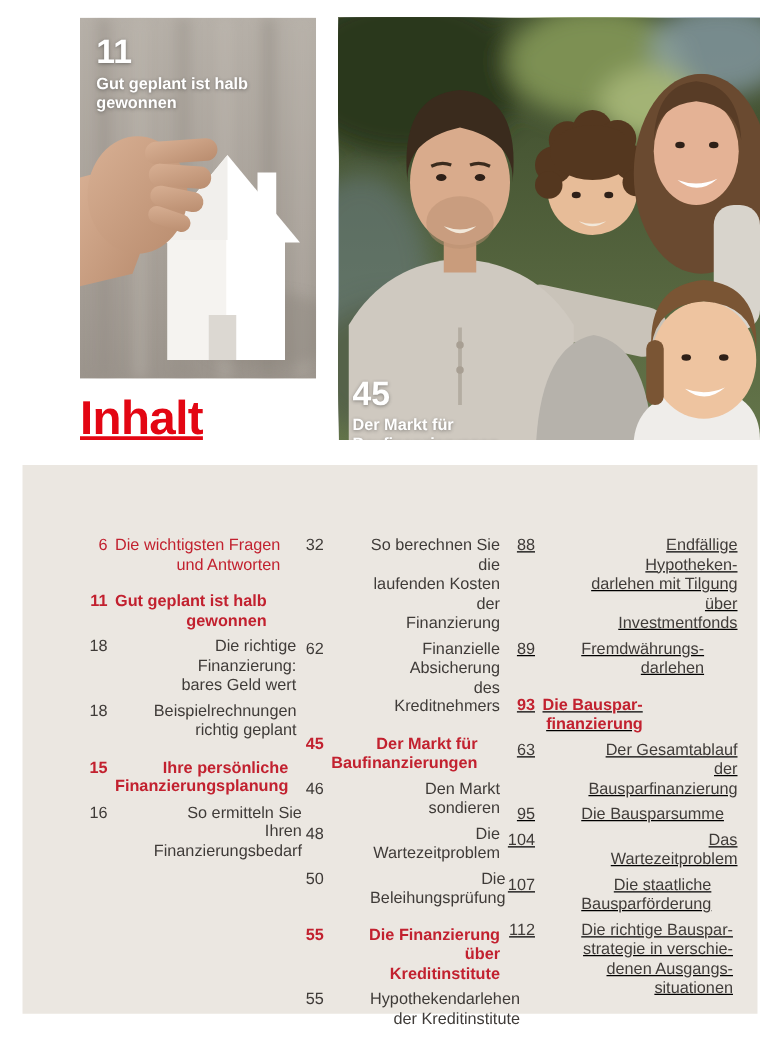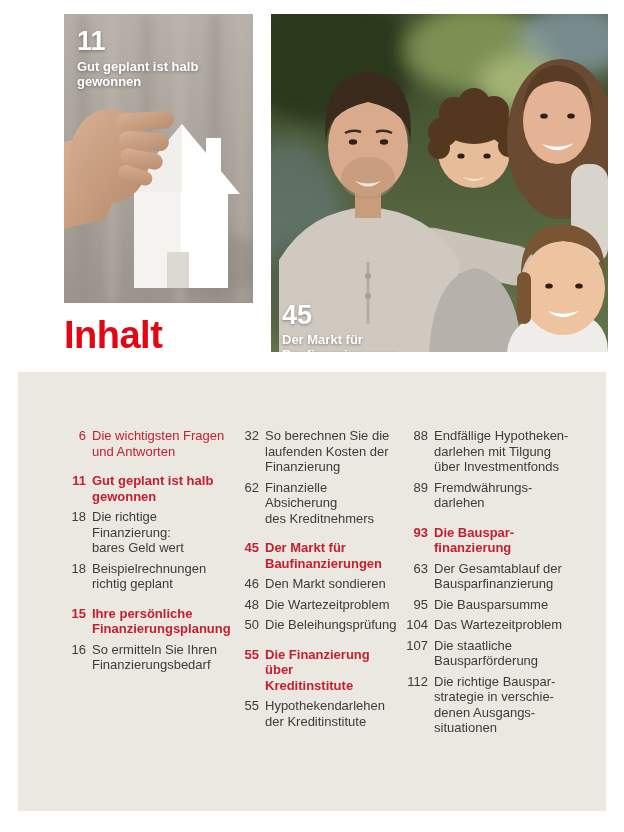--- a/index.html
+++ b/index.html
@@ -22,26 +22,26 @@
     position:absolute;left:64px;top:316px;font-size:38px;font-weight:bold;
     letter-spacing:-0.5px;line-height:1;
   }
   .toc-panel{
     position:absolute;left:18px;top:372px;width:588px;height:439px;
     box-sizing:border-box;padding:56px 0 0 46px;display:flex;
   }
   .toc-col{flex:none;font-size:13px;line-height:15.5px;}
   .toc-col:nth-child(1){width:173px;}
   .toc-col:nth-child(2){width:163px;}
-  .toc-col:nth-child(3){width:190px;}
+  .toc-col:nth-child(3){width:190px;text-decoration:underline;}
   .entry{display:flex;margin-bottom:5px;}
   .entry .num{flex:none;width:22px;text-align:right;margin-right:6px;}
   .toc-col:nth-child(3) .entry .num{width:28px;}
-  .entry .txt{white-space:pre-line;}
-  .entry.plain{color:#3f3b38;}
+  .entry .txt{white-space:pre-line;text-align:right;}
+  .entry.plain{color:#3f3b38;gap:31px;}
   .entry.red{color:#c2212f;}
   .entry.red-bold{color:#c2212f;font-weight:bold;margin-top:14px;}
   .entry:first-child{margin-top:0;}
 </style>
 </head>
 <body>
 
 <div class="hero-img hero-left">
   <svg width="189" height="289" viewBox="0 0 189 289" xmlns="http://www.w3.org/2000/svg">
     <defs>
@@ -165,21 +165,21 @@
       <rect x="246" y="258" width="14" height="52" rx="7" fill="#7a5534"></rect>
       <ellipse cx="278" cy="272" rx="3.8" ry="2.6" fill="#2e2018"></ellipse>
       <ellipse cx="308" cy="272" rx="3.8" ry="2.6" fill="#2e2018"></ellipse>
       <path d="M277,297 Q293,310 309,296 Q293,303 277,297 Z" fill="#ffffff"></path>
     </g>
   </svg>
   <div class="overlay ov-num right-num">45</div>
   <div class="overlay ov-cap right-cap">Der Markt für Baufinanzierungen</div>
 </div>
 
-<div class="page-title" style="color: rgb(227, 6, 19);">Inhalt</div>
+<div class="page-title" style="color: rgb(227, 6, 19); text-decoration: underline;">Inhalt</div>
 
 <div class="toc-panel" style="background: rgb(235, 231, 225);">
 
 <div class="toc-col">
       <div class="entry red">
         <span class="num">6</span>
         <span class="txt">Die wichtigsten Fragen
 und Antworten</span>
       </div>
       <div class="entry red-bold">

